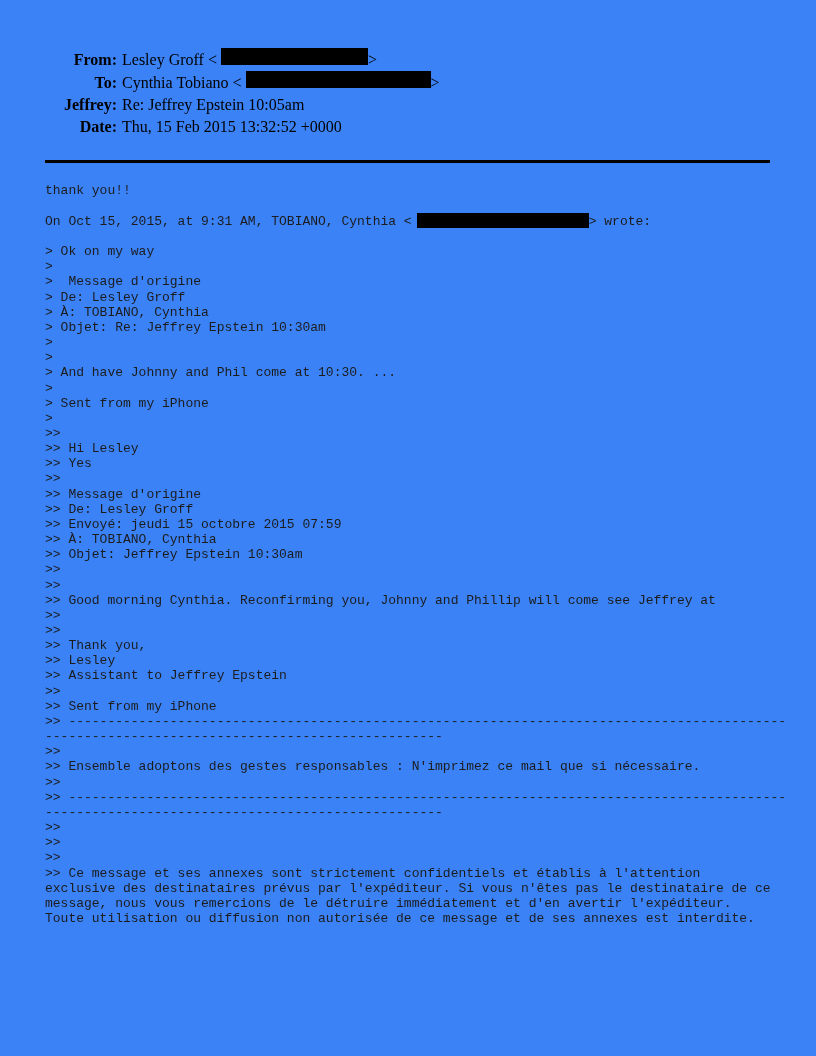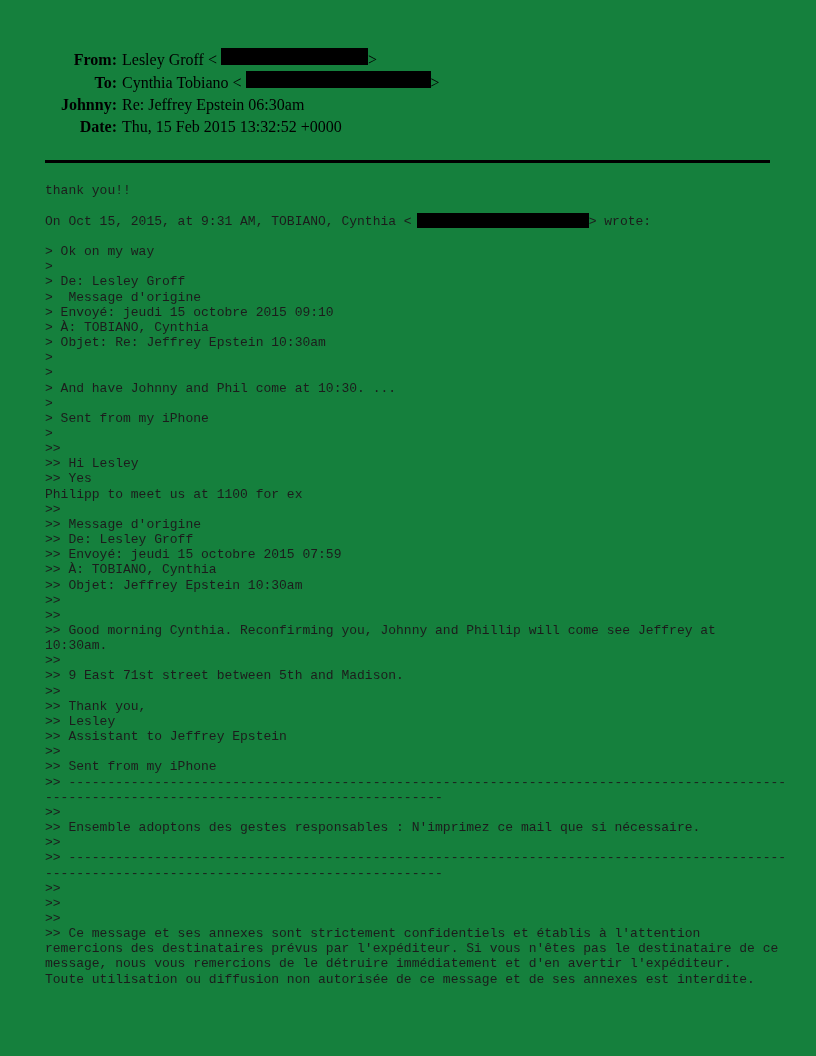--- a/index.html
+++ b/index.html
@@ -1,20 +1,20 @@
 <!DOCTYPE html>
 <html><head>
 <meta charset="utf-8">
 <style>
   html, body { margin: 0; padding: 0; background: #ffffff; }
   .page {
     position: relative;
     width: 816px;
     height: 1056px;
-    background: #15803d;
+    background: #3b82f6;
     overflow: hidden;
     font-family: "Liberation Serif", serif;
   }
   
   .email-header { margin: 48px 0 0 45px; }
   .header-row {
     display: flex;
     align-items: baseline;
     font-size: 16px;
     line-height: 22px;
@@ -62,77 +62,73 @@
         <span class="redact hredact" style="width: 147px; background: rgb(0, 0, 0);"></span>
         <span class="hsuffix">&gt;</span>
       </div>
       <div class="header-row">
         <span class="hlabel">To:</span>
         <span class="hvalue">Cynthia Tobiano &lt;</span>
         <span class="redact hredact" style="width: 185px; background: rgb(0, 0, 0);"></span>
         <span class="hsuffix">&gt;</span>
       </div>
       <div class="header-row">
-        <span class="hlabel">Johnny:</span>
-        <span class="hvalue">Re: Jeffrey Epstein 06:30am</span>
+        <span class="hlabel">Jeffrey:</span>
+        <span class="hvalue">Re: Jeffrey Epstein 10:05am</span>
       </div>
       <div class="header-row">
         <span class="hlabel">Date:</span>
         <span class="hvalue">Thu, 15 Feb 2015 13:32:52 +0000</span>
       </div>
     </div>
   <div class="rule"></div>
   <div class="email-body">
       <div class="bline">thank you!!</div>
       <div class="bline"></div>
       <div class="bline"><span>On Oct 15, 2015, at 9:31 AM, TOBIANO, Cynthia &lt;</span><span class="redact bredact" style="width: 172px; background: rgb(0, 0, 0);"></span><span>&gt; wrote:</span></div>
       <div class="bline"></div>
       <div class="bline">&gt; Ok on my way</div>
       <div class="bline">&gt;</div>
+      <div class="bline">&gt;  Message d'origine</div>
       <div class="bline">&gt; De: Lesley Groff</div>
-      <div class="bline">&gt;  Message d'origine</div>
-      <div class="bline">&gt; Envoyé: jeudi 15 octobre 2015 09:10</div>
       <div class="bline">&gt; À: TOBIANO, Cynthia</div>
       <div class="bline">&gt; Objet: Re: Jeffrey Epstein 10:30am</div>
       <div class="bline">&gt;</div>
       <div class="bline">&gt;</div>
       <div class="bline">&gt; And have Johnny and Phil come at 10:30. ...</div>
       <div class="bline">&gt;</div>
       <div class="bline">&gt; Sent from my iPhone</div>
       <div class="bline">&gt;</div>
       <div class="bline">&gt;&gt;</div>
       <div class="bline">&gt;&gt; Hi Lesley</div>
       <div class="bline">&gt;&gt; Yes</div>
-      <div class="bline">Philipp to meet us at 1100 for ex</div>
       <div class="bline">&gt;&gt;</div>
       <div class="bline">&gt;&gt; Message d'origine</div>
       <div class="bline">&gt;&gt; De: Lesley Groff</div>
       <div class="bline">&gt;&gt; Envoyé: jeudi 15 octobre 2015 07:59</div>
       <div class="bline">&gt;&gt; À: TOBIANO, Cynthia</div>
       <div class="bline">&gt;&gt; Objet: Jeffrey Epstein 10:30am</div>
       <div class="bline">&gt;&gt;</div>
       <div class="bline">&gt;&gt;</div>
       <div class="bline">&gt;&gt; Good morning Cynthia. Reconfirming you, Johnny and Phillip will come see Jeffrey at</div>
-      <div class="bline">10:30am.</div>
       <div class="bline">&gt;&gt;</div>
-      <div class="bline">&gt;&gt; 9 East 71st street between 5th and Madison.</div>
       <div class="bline">&gt;&gt;</div>
       <div class="bline">&gt;&gt; Thank you,</div>
       <div class="bline">&gt;&gt; Lesley</div>
       <div class="bline">&gt;&gt; Assistant to Jeffrey Epstein</div>
       <div class="bline">&gt;&gt;</div>
       <div class="bline">&gt;&gt; Sent from my iPhone</div>
       <div class="bline">&gt;&gt; --------------------------------------------------------------------------------------------</div>
       <div class="bline">---------------------------------------------------</div>
       <div class="bline">&gt;&gt;</div>
       <div class="bline">&gt;&gt; Ensemble adoptons des gestes responsables : N'imprimez ce mail que si nécessaire.</div>
       <div class="bline">&gt;&gt;</div>
       <div class="bline">&gt;&gt; --------------------------------------------------------------------------------------------</div>
       <div class="bline">---------------------------------------------------</div>
       <div class="bline">&gt;&gt;</div>
       <div class="bline">&gt;&gt;</div>
       <div class="bline">&gt;&gt;</div>
       <div class="bline">&gt;&gt; Ce message et ses annexes sont strictement confidentiels et établis à l'attention</div>
-      <div class="bline">remercions des destinataires prévus par l'expéditeur. Si vous n'êtes pas le destinataire de ce</div>
+      <div class="bline">exclusive des destinataires prévus par l'expéditeur. Si vous n'êtes pas le destinataire de ce</div>
       <div class="bline">message, nous vous remercions de le détruire immédiatement et d'en avertir l'expéditeur.</div>
       <div class="bline">Toute utilisation ou diffusion non autorisée de ce message et de ses annexes est interdite.</div>
     </div>
 </div>
 
 </body></html>

